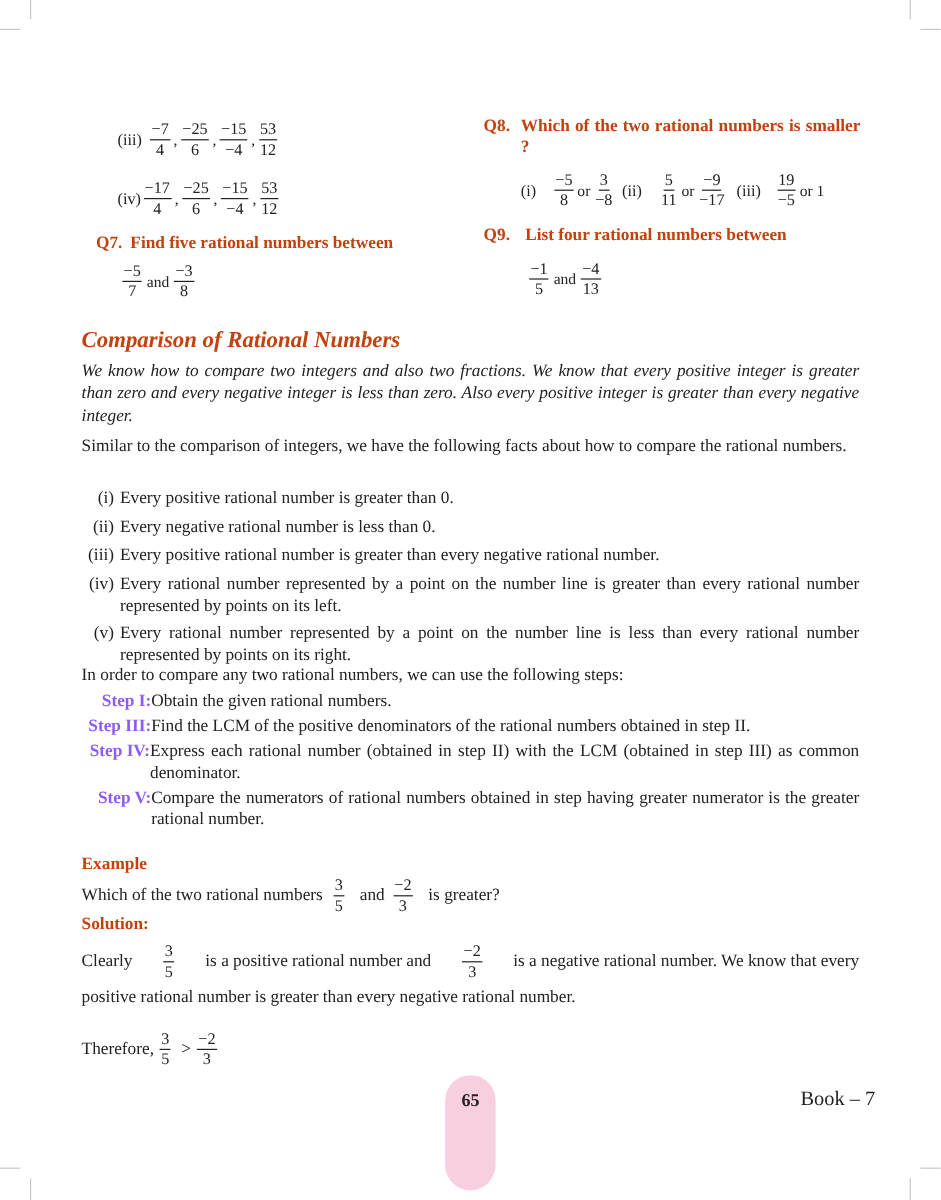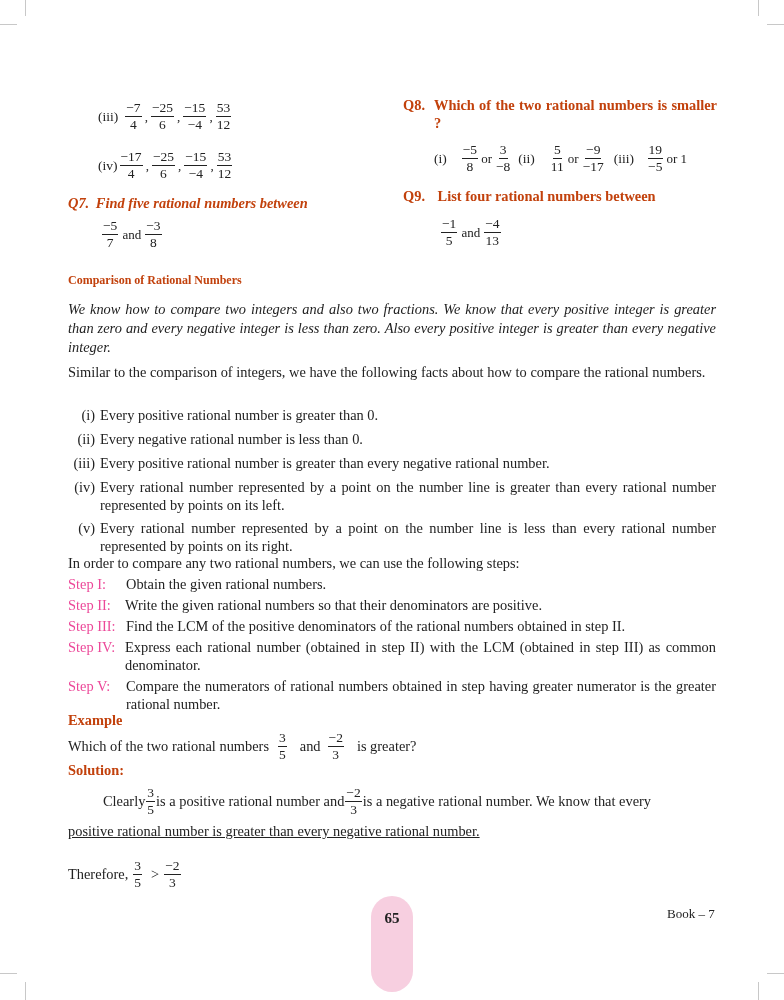--- a/index.html
+++ b/index.html
@@ -22,21 +22,21 @@
   .frac .num { padding: 0 1px 1px; border-bottom: 1px solid #222; }
   .frac .den { padding: 1px 1px 0; }
   .mathline { display: flex; align-items: center; white-space: nowrap; }
   .sep { margin: 0 2px; align-self: center; font-size: 13px; }
   .label { font-size: 13.5px; }
   .para { font-size: 14.4px; line-height: 19px; text-align: justify; }
   .list-row { display: flex; font-size: 14.4px; line-height: 18px; }
   .list-row .lbl { width: 32px; text-align: right; padding-right: 5px; flex: none; }
   .list-row .txt { flex: 1; text-align: justify; }
   .step-row { display: flex; font-size: 14.4px; line-height: 18px; }
-  .step-row .lbl { flex: none; color: #ec4899; font-weight: normal; }
+  .step-row .lbl { flex: none; color: #8b5cf6; font-weight: bold; text-align: right; }
   .step-row .txt { flex: 1; text-align: justify; }
   .page-pill {
     position: absolute; left: 371px; top: 896px; width: 42px; height: 96px;
     background: #f7cfe0; border-radius: 21px;
     display: flex; justify-content: center; padding-top: 14px;
     font-weight: bold; font-size: 15px; color: #222;
   }
 </style>
 </head>
 <body>
@@ -89,21 +89,21 @@
       <span class="num">−15</span>
       <span class="den">−4</span>
     </span>
   <span class="sep">,</span>
   <span class="frac">
       <span class="num">53</span>
       <span class="den">12</span>
     </span>
 </div>
 
-<div class="abs pink bold" style="left:68px;top:195px;font-size:14.4px;font-style:italic;">
+<div class="abs pink bold" style="left:80px;top:195px;font-size:14.4px;">
   <span>Q7.</span>
   <span style="margin-left:3px;">Find five rational numbers between</span>
 </div>
 <div class="abs mathline" style="left:101px;top:219px;">
   <span class="frac">
       <span class="num">−5</span>
       <span class="den">7</span>
     </span>
   <span class="sep" style="margin:0 3px;">and</span>
   <span class="frac">
@@ -157,21 +157,21 @@
       <span class="num">−1</span>
       <span class="den">5</span>
     </span>
   <span class="sep" style="margin:0 3px;">and</span>
   <span class="frac">
       <span class="num">−4</span>
       <span class="den">13</span>
     </span>
 </div>
 
-<div class="abs pink bold" style="left:68px;top:273px;font-size:12px;">Comparison of Rational Numbers</div>
+<div class="abs pink bold" style="left:68px;top:273px;font-size:19px;font-style:italic;">Comparison of Rational Numbers</div>
 
 <div class="abs para" style="left:68px;top:300px;width:648px;font-style:italic;">We know how to compare two integers and also two fractions. We know that every positive integer is greater than zero and every negative integer is less than zero. Also every positive integer is greater than every negative integer.</div>
 
 <div class="abs para" style="left:68px;top:363px;width:648px;">Similar to the comparison of integers, we have the following facts about how to compare the rational numbers.</div>
 
 <div class="abs" style="left:68px;top:406px;width:648px;">
   <div class="list-row" style="margin-bottom:6px;">
     <span class="lbl">(i)</span>
     <span class="txt">Every positive rational number is greater than 0.</span>
   </div>
@@ -194,24 +194,20 @@
 </div>
 
 <div class="abs para" style="left:68px;top:554px;width:648px;">In order to compare any two rational numbers, we can use the following steps:</div>
 
 <div class="abs" style="left:68px;top:575px;width:648px;">
   <div class="step-row" style="margin-bottom:3px;">
     <span class="lbl" style="width:58px;">Step I:</span>
     <span class="txt">Obtain the given rational numbers.</span>
   </div>
   <div class="step-row" style="margin-bottom:3px;">
-    <span class="lbl" style="width:57px;">Step II:</span>
-    <span class="txt">Write the given rational numbers so that their denominators are positive.</span>
-  </div>
-  <div class="step-row" style="margin-bottom:3px;">
     <span class="lbl" style="width:58px;">Step III:</span>
     <span class="txt">Find the LCM of the positive denominators of the rational numbers obtained in step II.</span>
   </div>
   <div class="step-row" style="margin-bottom:3px;">
     <span class="lbl" style="width:57px;">Step IV:</span>
     <span class="txt">Express each rational number (obtained in step II) with the LCM (obtained in step III) as common denominator.</span>
   </div>
   <div class="step-row">
     <span class="lbl" style="width:58px;">Step V:</span>
     <span class="txt">Compare the numerators of rational numbers obtained in step having greater numerator is the greater rational number.</span>
@@ -229,45 +225,45 @@
   <span style="margin:0 6px 0 12px;">and</span>
   <span class="frac">
       <span class="num">−2</span>
       <span class="den">3</span>
     </span>
   <span style="margin-left:12px;">is greater?</span>
 </div>
 
 <div class="abs pink bold" style="left:68px;top:762px;font-size:14.4px;text-align:right;">Solution:</div>
 
-<div class="abs mathline" style="left:68px;top:786px;width:648px;font-size:14.4px;justify-content:flex-start;margin-left:35px;">
+<div class="abs mathline" style="left:68px;top:786px;width:648px;font-size:14.4px;justify-content:space-between;">
   <span>Clearly</span>
   <span class="frac">
       <span class="num">3</span>
       <span class="den">5</span>
     </span>
   <span>is a positive rational number and</span>
   <span class="frac">
       <span class="num">−2</span>
       <span class="den">3</span>
     </span>
   <span>is a negative rational number. We know that every</span>
 </div>
 
-<div class="abs para" style="left:68px;top:822px;width:648px;text-decoration:underline;">positive rational number is greater than every negative rational number.</div>
+<div class="abs para" style="left:68px;top:822px;width:648px;">positive rational number is greater than every negative rational number.</div>
 
 <div class="abs mathline" style="left:68px;top:859px;font-size:14.4px;">
   <span style="margin-right:4px;">Therefore,</span>
   <span class="frac">
       <span class="num">3</span>
       <span class="den">5</span>
     </span>
   <span style="margin:0 4px 0 8px;">&gt;</span>
   <span class="frac">
       <span class="num">−2</span>
       <span class="den">3</span>
     </span>
 </div>
 
 <div class="page-pill">
   <span>65</span>
 </div>
-<div class="abs" style="left:667px;top:906px;font-size:13px;">Book – 7</div>
+<div class="abs" style="left:667px;top:906px;font-size:17px;">Book – 7</div>
 
 </body></html>

